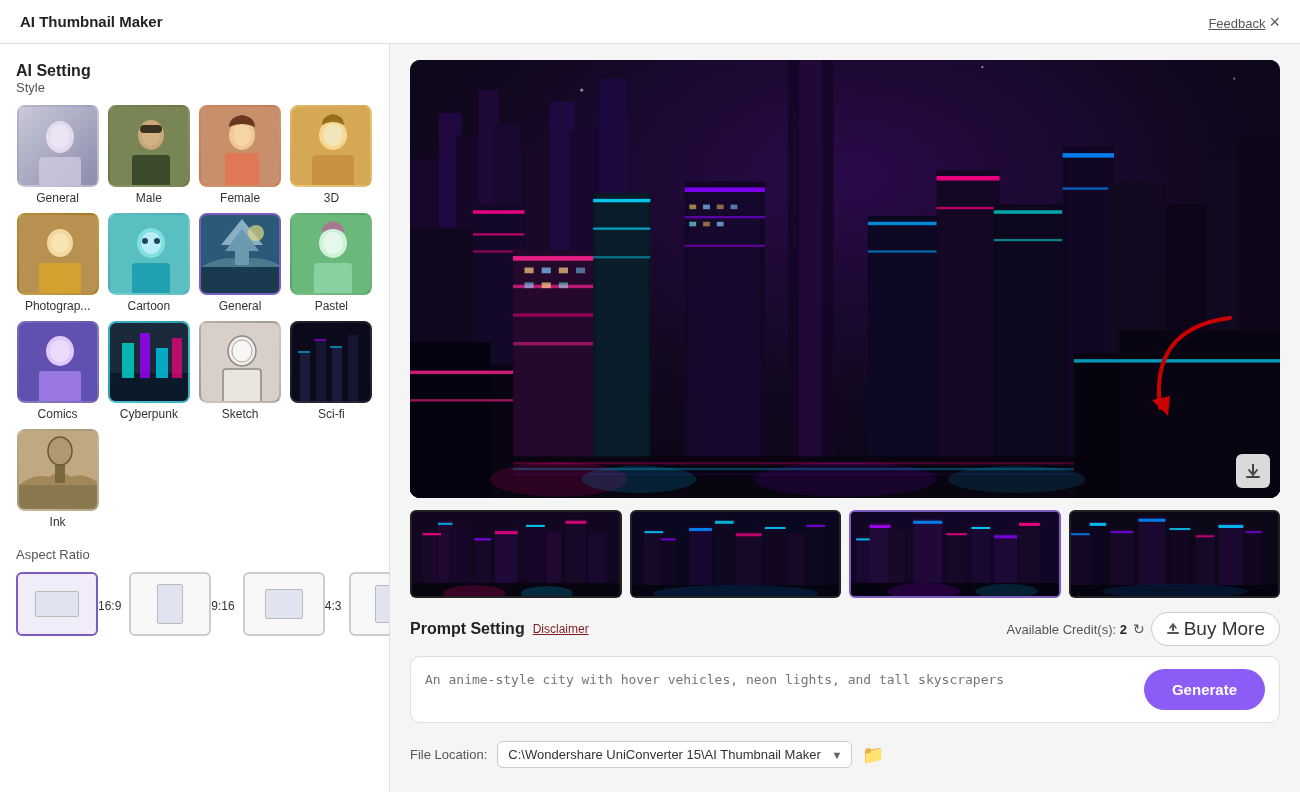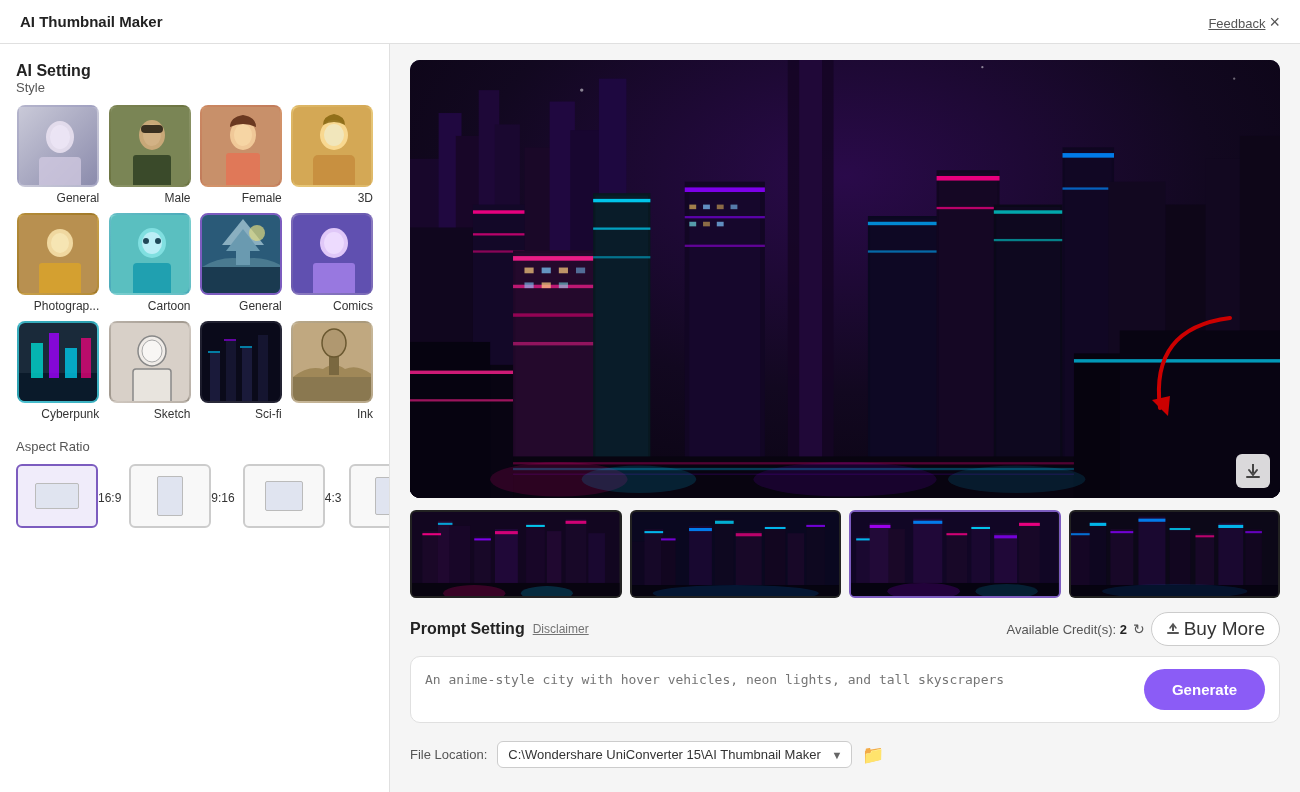--- a/index.html
+++ b/index.html
@@ -22,21 +22,21 @@
       width: 390px; min-width: 390px; background: #fff; border-right: 1px solid #e0e0e0;
       padding: 18px 16px; overflow-y: auto;
     }
     .sidebar-section-title { font-size: 16px; font-weight: 600; color: #222; margin-bottom: 0; }
     .subsection-title { font-size: 13px; color: #555; margin-bottom: 10px; font-weight: 500; }
 
     .style-grid {
       display: grid; grid-template-columns: repeat(4, 1fr); gap: 8px; margin-bottom: 18px;
     }
     .style-item {
-      display: flex; flex-direction: column; align-items: flex-end; cursor: pointer;
+      display: flex; flex-direction: column; align-items: center; cursor: pointer;
     }
     .style-thumb {
       width: 82px; height: 82px; border-radius: 8px; overflow: hidden; border: 2px solid transparent;
       background: #ddd; position: relative;
     }
     .style-thumb.selected { border-color: #7c5cbf; }
     .style-label { font-size: 12px; color: #333; margin-top: 4px; text-align: center; }
 
     
     .thumb-general { background: linear-gradient(135deg, #c9c9d8 0%, #a0a0c0 100%); }
@@ -105,21 +105,21 @@
 
     
     .prompt-section {
       margin-top: 14px; flex-shrink: 0;
     }
     .prompt-header {
       display: flex; align-items: center; justify-content: space-between; margin-bottom: 10px;
     }
     .prompt-title-group { display: flex; align-items: center; gap: 8px; }
     .prompt-title { font-size: 16px; font-weight: 600; color: #222; }
-    .disclaimer-link { font-size: 12px; color: #737373; text-decoration: underline; cursor: pointer; }
+    .disclaimer-link { font-size: 12px; color: #7f1d1d; text-decoration: underline; cursor: pointer; }
     .credits-group { display: flex; align-items: center; gap: 6px; }
     .credits-text { font-size: 13px; color: #555; }
     .credits-number { font-weight: 700; color: #222; }
     .refresh-icon { font-size: 14px; color: #555; cursor: pointer; }
     .buy-more-btn {
       padding: 5px 14px; border: 1.5px solid #ccc; border-radius: 20px;
       background: #fff; font-size: 19px; color: #333; cursor: pointer;
       display: flex; align-items: center; gap: 4px;
     }
 
@@ -262,20 +262,32 @@
             <path d="M0 52 Q20 40 41 44 Q62 40 82 52Z" fill="#4a7a90"></path>
             <rect x="34" y="20" width="14" height="30" fill="#6a9ab0"></rect>
             <polygon points="41,4 20,30 62,30" fill="#8aafc0"></polygon>
             <polygon points="41,14 24,36 58,36" fill="#6a9ab0"></polygon>
             <circle cx="55" cy="18" r="8" fill="#e0d880" opacity="0.7"></circle>
           </svg>
         </div>
         <span class="style-label">General</span>
       </div>
 
+      <div class="style-item">
+        <div class="style-thumb thumb-pastel">
+          <svg width="82" height="82" viewBox="0 0 82 82" xmlns="http://www.w3.org/2000/svg">
+            <rect width="82" height="82" fill="#6ab87a"></rect>
+            <ellipse cx="41" cy="28" rx="14" ry="15" fill="#d0f0d8"></ellipse>
+            <rect x="22" y="48" width="38" height="34" rx="4" fill="#8ad0a0"></rect>
+            <ellipse cx="41" cy="28" rx="10" ry="11" fill="#e8f8ec" opacity="0.9"></ellipse>
+            <path d="M30 18 Q41 10 52 18 Q52 8 41 6 Q30 8 30 18Z" fill="#a87890"></path>
+          </svg>
+        </div>
+        <span class="style-label">Pastel</span>
+      </div>
 
       <div class="style-item">
         <div class="style-thumb thumb-comics">
           <svg width="82" height="82" viewBox="0 0 82 82" xmlns="http://www.w3.org/2000/svg">
             <rect width="82" height="82" fill="#6050b0"></rect>
             <ellipse cx="41" cy="28" rx="14" ry="15" fill="#e0c8f8"></ellipse>
             <rect x="20" y="48" width="42" height="34" rx="3" fill="#9878e0"></rect>
             <ellipse cx="41" cy="28" rx="10" ry="11" fill="#f0e0ff" opacity="0.8"></ellipse>
           </svg>
         </div>

